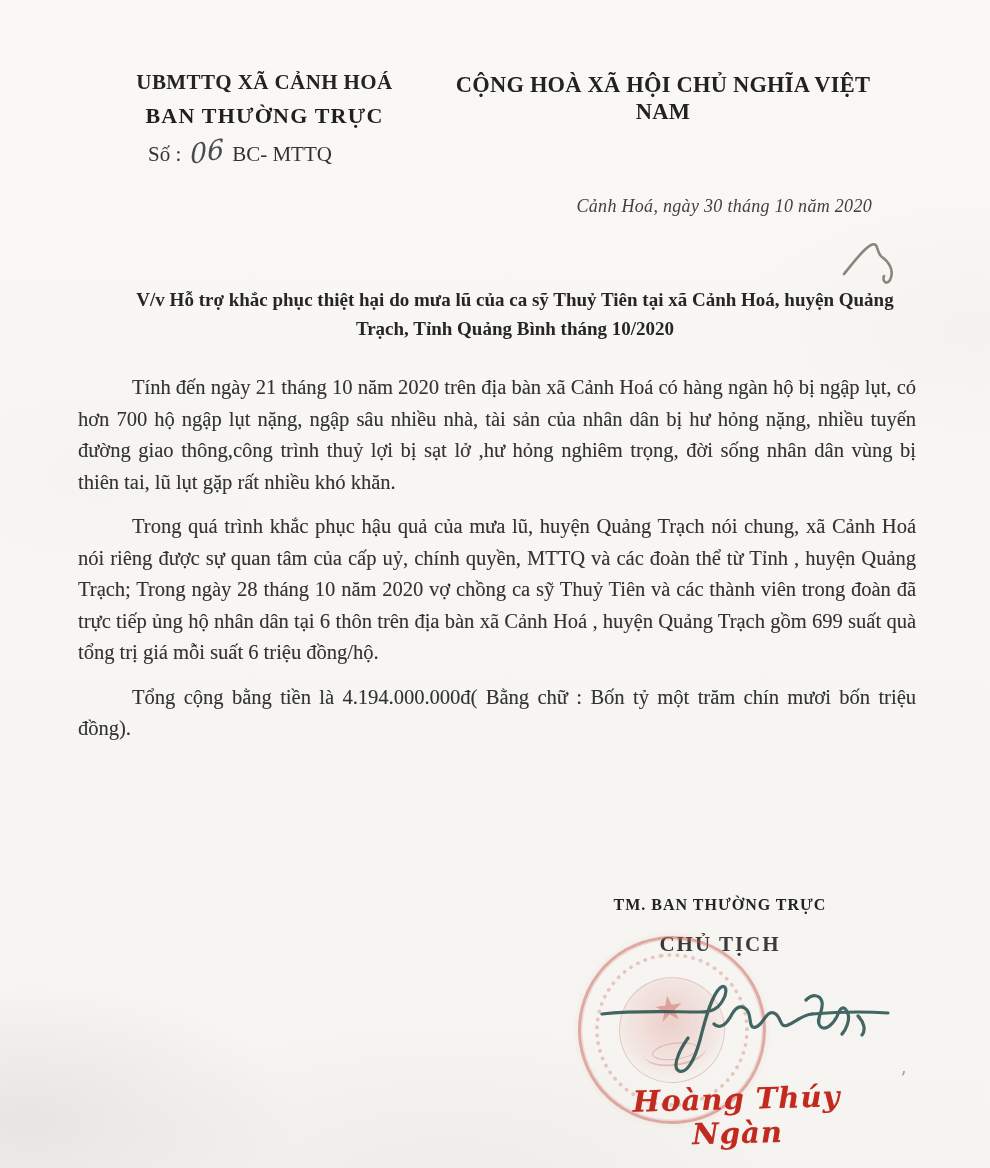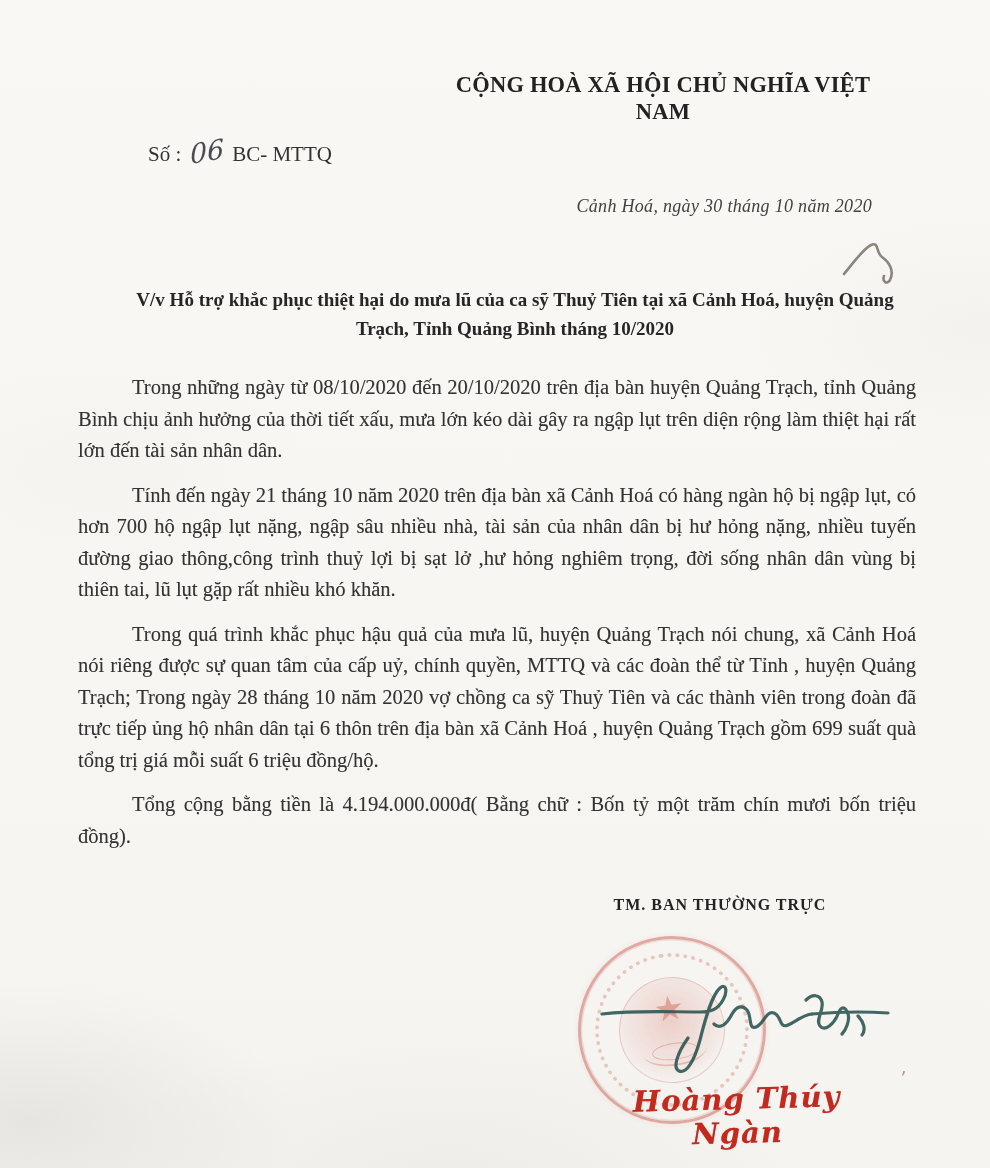--- a/index.html
+++ b/index.html
@@ -127,46 +127,50 @@
     font-size:18px;color:rgba(150,90,85,0.65);
     font-family:"DejaVu Serif", serif;
   }
 </style>
 </head>
 <body>
 
 <div class="page">
 
   <div class="header">
+    <div class="hleft">
+      <div class="org">UBMTTQ XÃ CẢNH HOÁ</div>
+      <div class="dept">BAN THƯỜNG TRỰC</div>
+    </div>
     <div class="hnum">
       <span>Số :</span>
       <span class="hand-number">06</span>
       <span>BC- MTTQ</span>
     </div>
     <div class="hright">
       <div class="country">CỘNG HOÀ XÃ HỘI CHỦ NGHĨA VIỆT NAM</div>
     </div>
   </div>
 
   <div class="dateline">Cảnh Hoá, ngày 30 tháng 10 năm 2020</div>
 
   <svg class="pen-mark" viewBox="0 0 62 52">
     <path d="M4,38 C14,26 23,13 31,9 C39,5 36,17 42,21 C48,25 55,34 50,44 C47,49 42,46 44,40" fill="none" stroke="rgba(104,94,86,0.75)" stroke-width="2.6" stroke-linecap="round"></path>
   </svg>
 
   <div class="subtitle">V/v Hỗ trợ khắc phục thiệt hại do mưa lũ của ca sỹ Thuỷ Tiên tại xã Cảnh Hoá, huyện Quảng Trạch, Tỉnh Quảng Bình tháng  10/2020</div>
 
   <div class="body">
-    <p>Trong những ngày từ 08/10/2020 đến 20/10/2020 trên địa bàn huyện Quảng Trạch, tỉnh Quảng Bình chịu ảnh hưởng của thời tiết xấu, mưa lớn kéo dài gây ra ngập lụt trên diện rộng làm thiệt hại rất lớn đến tài sản nhân dân.</p>
     <p>Tính đến ngày 21 tháng 10 năm 2020 trên địa bàn xã Cảnh Hoá có hàng ngàn hộ bị ngập lụt, có hơn 700 hộ ngập lụt nặng, ngập sâu nhiều nhà, tài sản của nhân dân bị hư hỏng nặng, nhiều tuyến đường giao thông,công trình thuỷ lợi bị sạt lở ,hư hỏng nghiêm trọng, đời sống nhân dân vùng bị thiên tai, lũ lụt gặp rất nhiều khó khăn.</p>
     <p>Trong quá trình khắc phục hậu quả của mưa lũ, huyện Quảng Trạch nói chung, xã Cảnh Hoá nói riêng được sự quan tâm của cấp uỷ, chính quyền, MTTQ và các đoàn thể  từ Tỉnh , huyện Quảng Trạch; Trong ngày 28 tháng 10 năm 2020 vợ chồng ca sỹ Thuỷ Tiên và các thành viên trong đoàn đã trực tiếp ủng hộ nhân dân tại 6 thôn trên địa bàn xã Cảnh Hoá , huyện Quảng Trạch gồm 699 suất quà tổng trị giá mỗi suất 6 triệu đồng/hộ.</p>
     <p>Tổng cộng bằng tiền là 4.194.000.000đ( Bằng chữ : Bốn tỷ một trăm chín mươi bốn triệu đồng).</p>
   </div>
 
   <div class="sig-org">TM. BAN THƯỜNG TRỰC</div>
+  <div class="sig-role">CHỦ TỊCH</div>
 
   <div class="seal">
     <div class="seal-dots"></div>
     <div class="seal-emblem">
       <div class="seal-star">★</div>
       <div class="seal-wheat"></div>
       <div class="seal-oval"></div>
     </div>
   </div>
 

